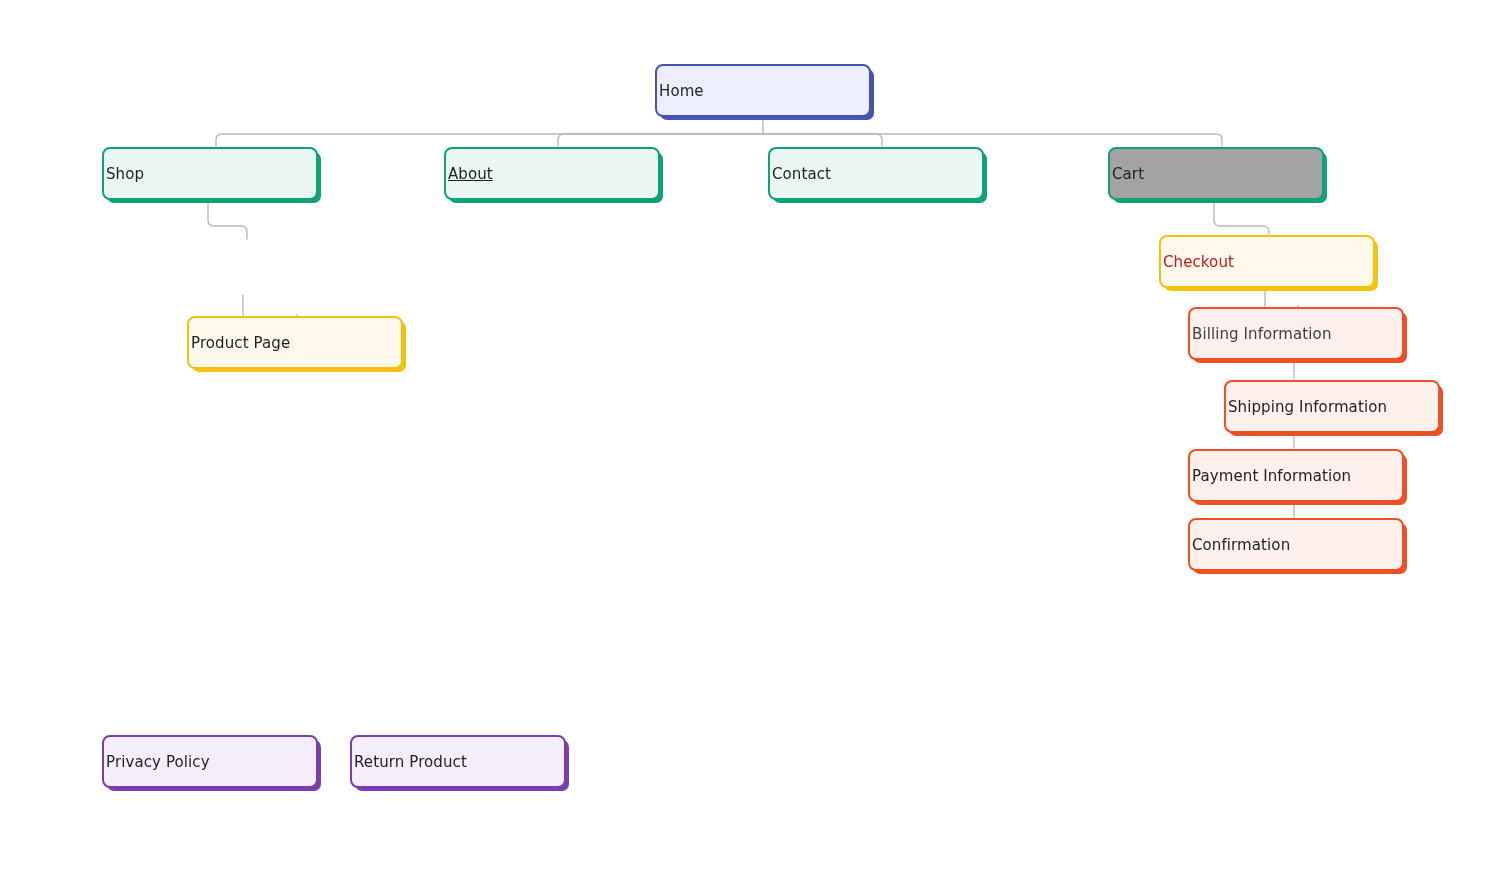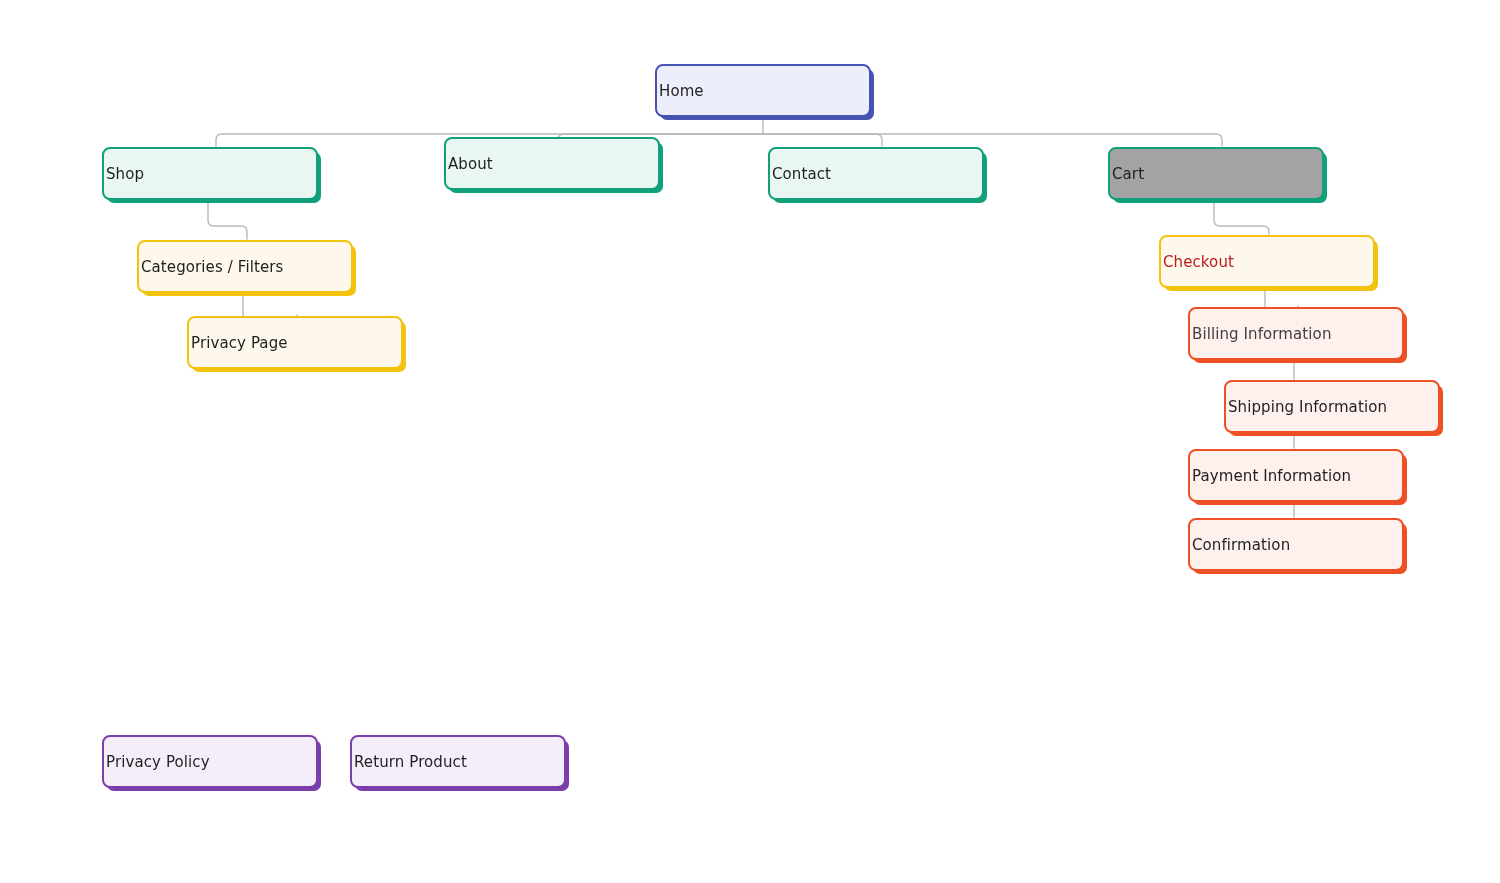--- a/index.html
+++ b/index.html
@@ -63,34 +63,31 @@
       <path d="M 1294 362 L 1294 379" fill="none" stroke="#b9b9b9" stroke-width="1.4" stroke-linecap="round" stroke-linejoin="round"></path>
       <path d="M 1294 435 L 1294 448" fill="none" stroke="#b9b9b9" stroke-width="1.4" stroke-linecap="round" stroke-linejoin="round"></path>
       <path d="M 1294 504 L 1294 517" fill="none" stroke="#b9b9b9" stroke-width="1.4" stroke-linecap="round" stroke-linejoin="round"></path>
     </svg>
 <div class="node" style="left: 655px; top: 64px; width: 216px; height: 53px; background: rgb(236, 238, 251); border-color: rgb(69, 83, 179); color: rgb(31, 31, 31); box-shadow: rgb(69, 83, 179) 4px 4px 0px -1px;">
       <span class="node-label">Home</span>
     </div>
     <div class="node" style="left: 102px; top: 147px; width: 216px; height: 53px; background: rgb(233, 246, 242); border-color: rgb(16, 160, 122); color: rgb(31, 31, 31); box-shadow: rgb(16, 160, 122) 4px 4px 0px -1px;">
       <span class="node-label">Shop</span>
     </div>
-    <div class="node" style="left: 444px; top: 137px; width: 216px; height: 53px; background: rgb(233, 246, 242); border-color: rgb(16, 160, 122); color: rgb(31, 31, 31); box-shadow: rgb(16, 160, 122) 4px 4px 0px -1px;">
+    <div class="node" style="left: 444px; top: 147px; width: 216px; height: 53px; background: rgb(233, 246, 242); border-color: rgb(16, 160, 122); color: rgb(31, 31, 31); box-shadow: rgb(16, 160, 122) 4px 4px 0px -1px; text-decoration: underline;">
       <span class="node-label">About</span>
     </div>
     <div class="node" style="left: 768px; top: 147px; width: 216px; height: 53px; background: rgb(233, 246, 242); border-color: rgb(16, 160, 122); color: rgb(31, 31, 31); box-shadow: rgb(16, 160, 122) 4px 4px 0px -1px;">
       <span class="node-label">Contact</span>
     </div>
     <div class="node" style="left: 1108px; top: 147px; width: 216px; height: 53px; background: #a3a3a3; border-color: rgb(16, 160, 122); color: rgb(31, 31, 31); box-shadow: rgb(16, 160, 122) 4px 4px 0px -1px;">
       <span class="node-label">Cart</span>
     </div>
-    <div class="node" style="left: 137px; top: 240px; width: 216px; height: 53px; background: rgb(253, 247, 236); border-color: rgb(242, 194, 14); color: rgb(31, 31, 31); box-shadow: rgb(242, 194, 14) 4px 4px 0px -1px;">
-      <span class="node-label">Categories / Filters</span>
-    </div>
     <div class="node" style="left: 187px; top: 316px; width: 216px; height: 53px; background: rgb(253, 247, 236); border-color: rgb(242, 194, 14); color: rgb(31, 31, 31); box-shadow: rgb(242, 194, 14) 4px 4px 0px -1px;">
-      <span class="node-label">Privacy Page</span>
+      <span class="node-label">Product Page</span>
     </div>
     <div class="node" style="left: 1159px; top: 235px; width: 216px; height: 53px; background: rgb(253, 247, 236); border-color: rgb(242, 194, 14); color: #b91c1c; box-shadow: rgb(242, 194, 14) 4px 4px 0px -1px;">
       <span class="node-label">Checkout</span>
     </div>
     <div class="node" style="left: 1188px; top: 307px; width: 216px; height: 53px; background: rgb(253, 240, 237); border-color: rgb(237, 80, 36); color: #404040; box-shadow: rgb(237, 80, 36) 4px 4px 0px -1px;">
       <span class="node-label">Billing Information</span>
     </div>
     <div class="node" style="left: 1188px; top: 380px; width: 216px; height: 53px; background: rgb(253, 240, 237); border-color: rgb(237, 80, 36); color: rgb(31, 31, 31); box-shadow: rgb(237, 80, 36) 4px 4px 0px -1px; margin-left: 36px;">
       <span class="node-label">Shipping Information</span>
     </div>

